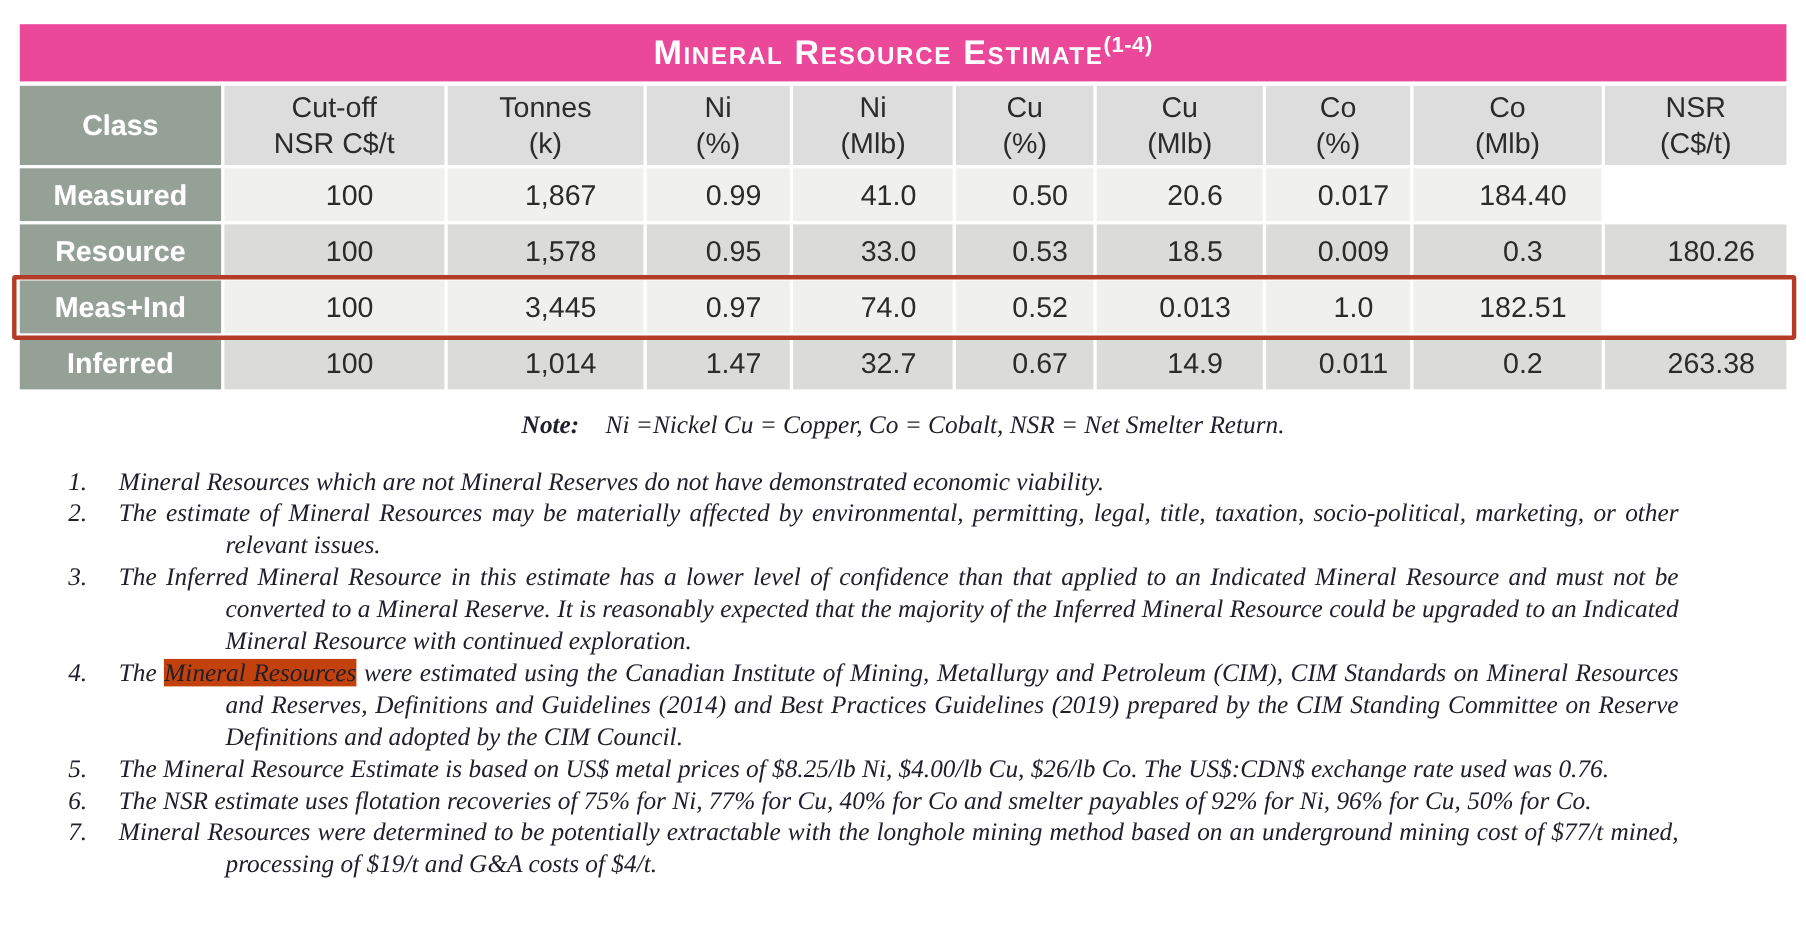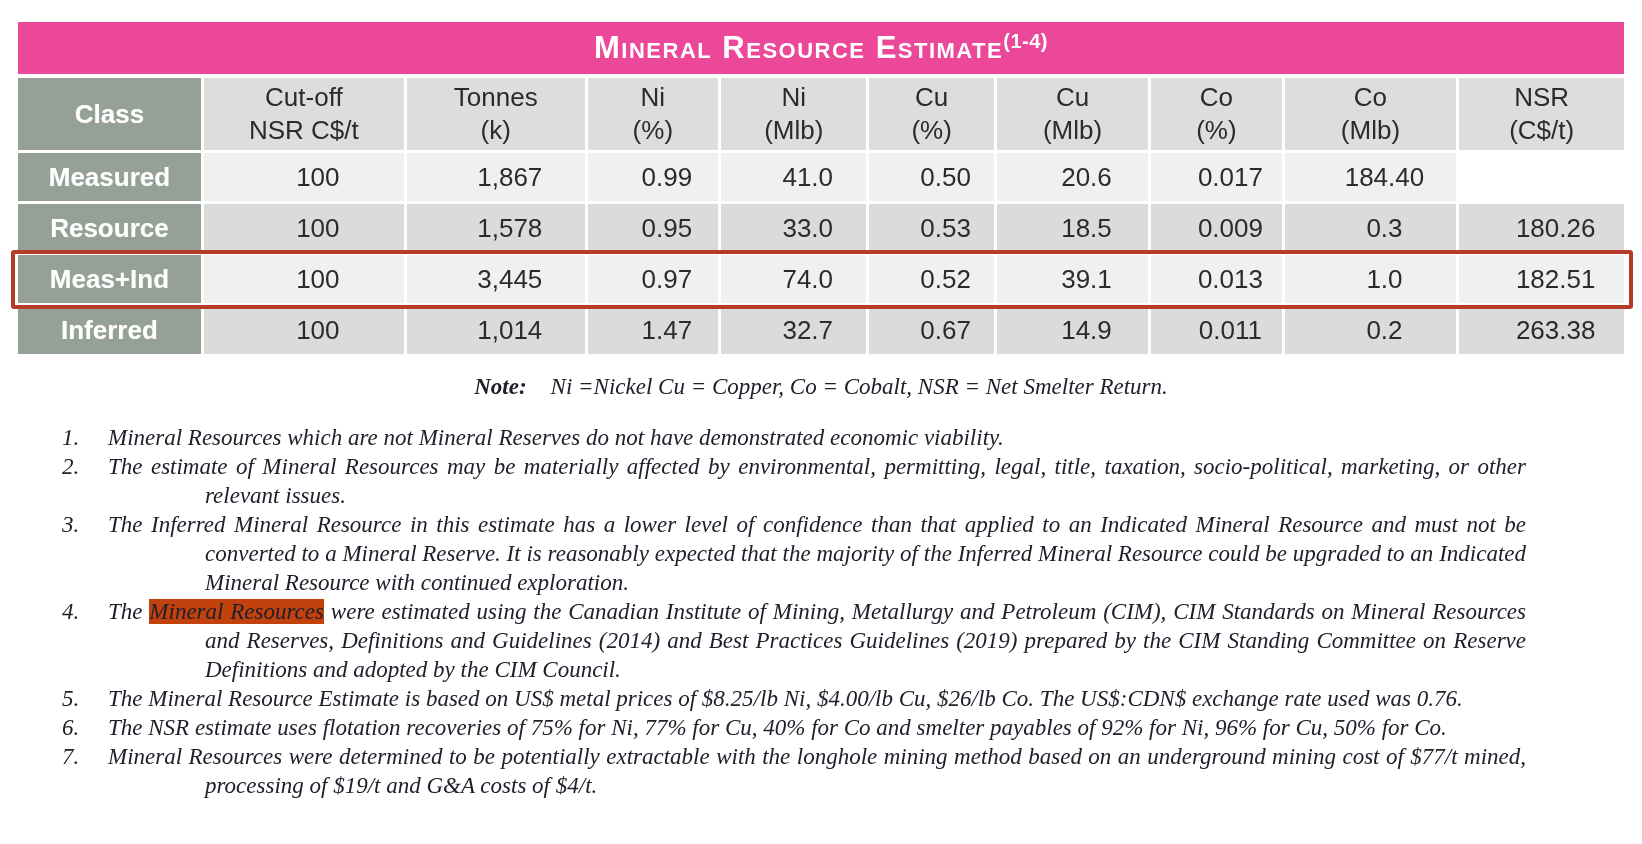--- a/index.html
+++ b/index.html
@@ -152,21 +152,20 @@
     </div>
 
     <div class="row data-row light">
       <div class="ring"></div>
       <div class="cell class-cell">Meas+Ind</div>
       <div class="cell val">100</div>
       <div class="cell val">3,445</div>
       <div class="cell val">0.97</div>
       <div class="cell val">74.0</div>
       <div class="cell val">0.52</div>
-      <div class="cell val">39.1</div>
       <div class="cell val">0.013</div>
       <div class="cell val">1.0</div>
       <div class="cell val">182.51</div>
     </div>
 
     <div class="row data-row dark">
       <div class="cell class-cell">Inferred</div>
       <div class="cell val">100</div>
       <div class="cell val">1,014</div>
       <div class="cell val">1.47</div>

